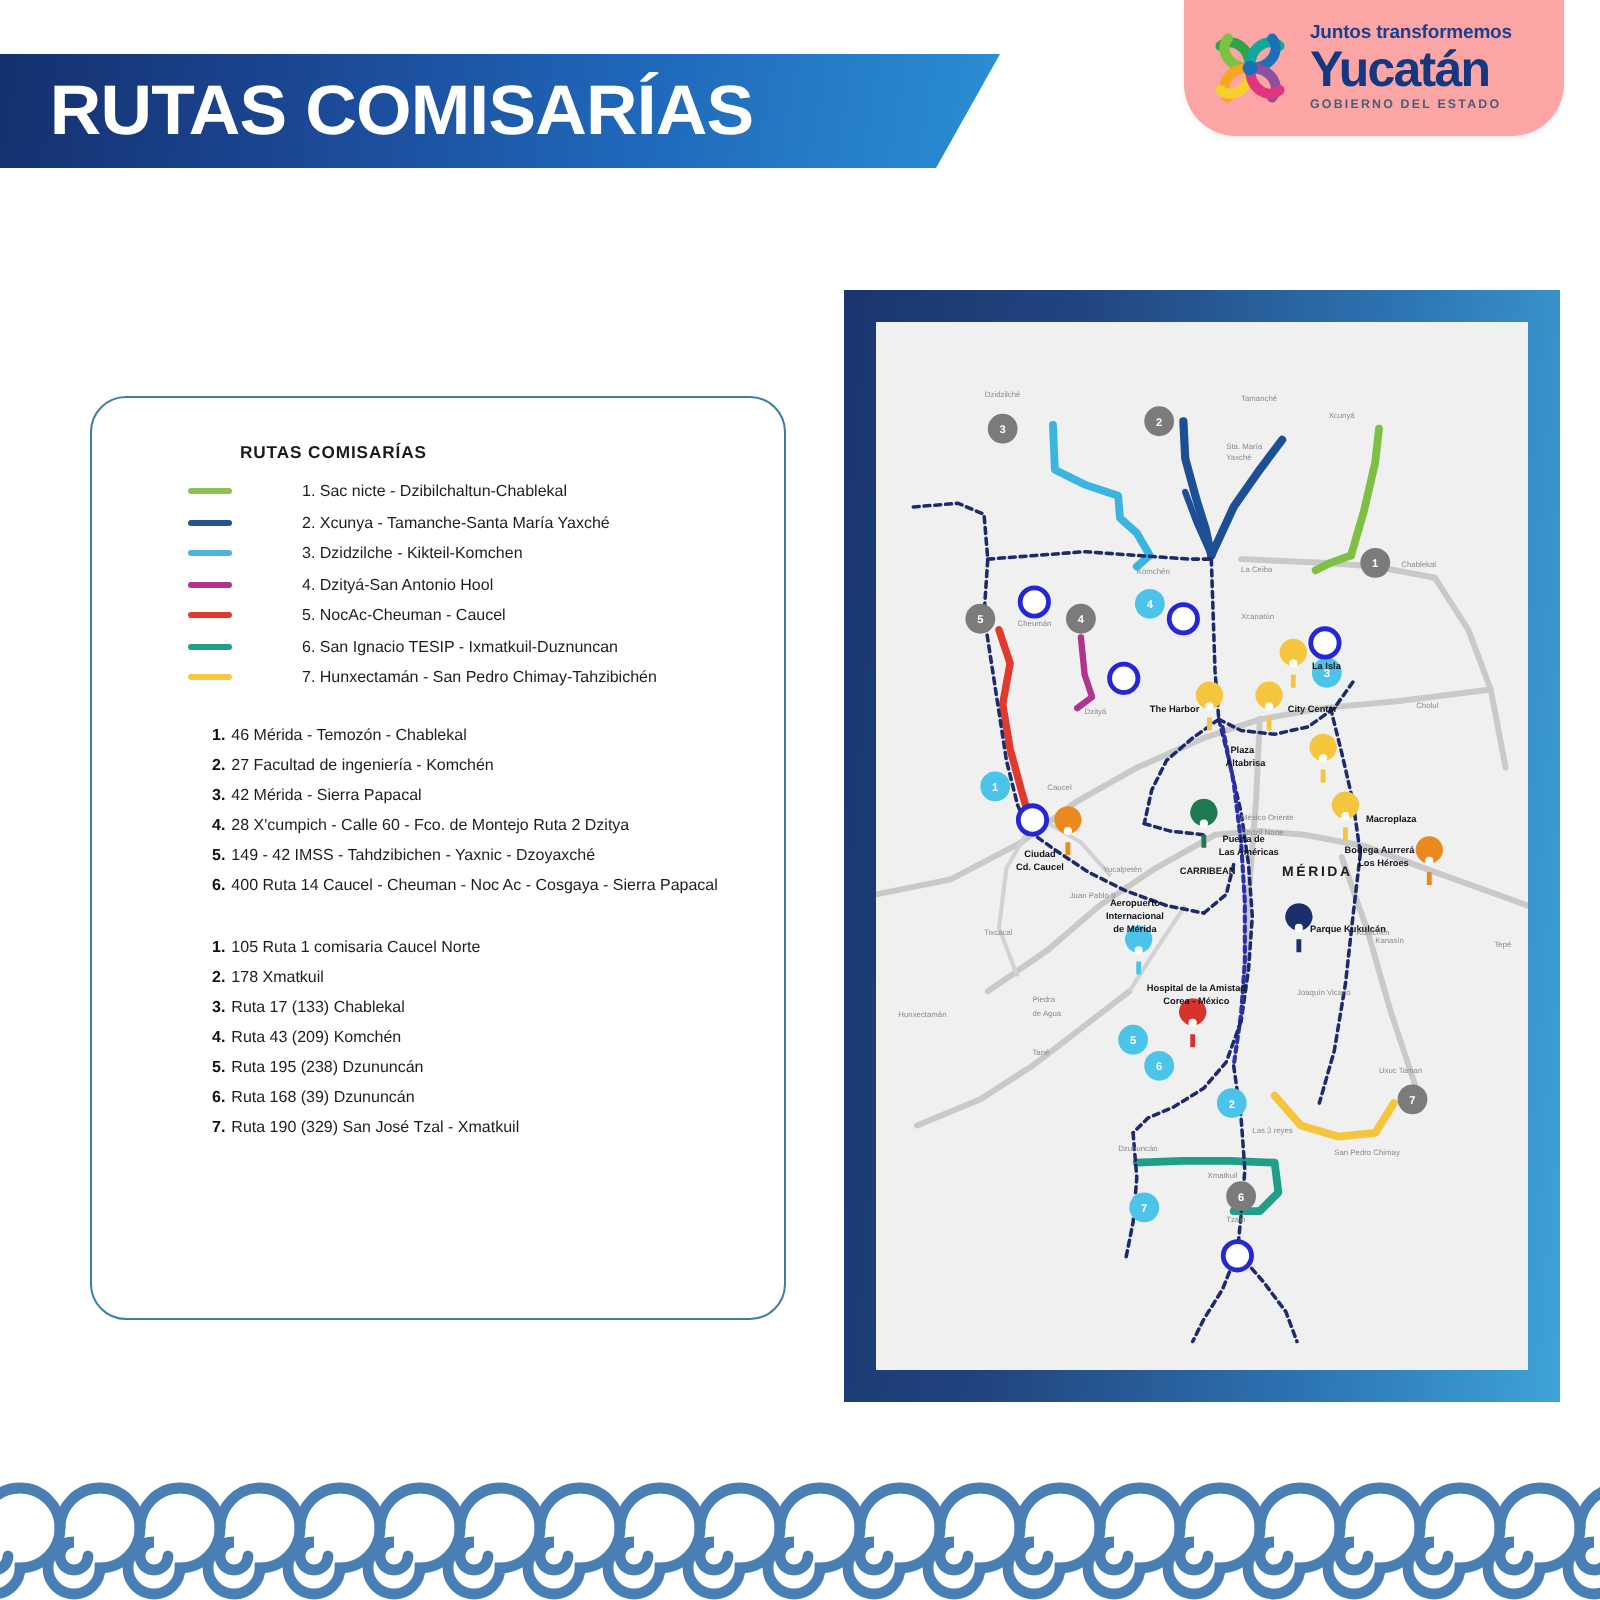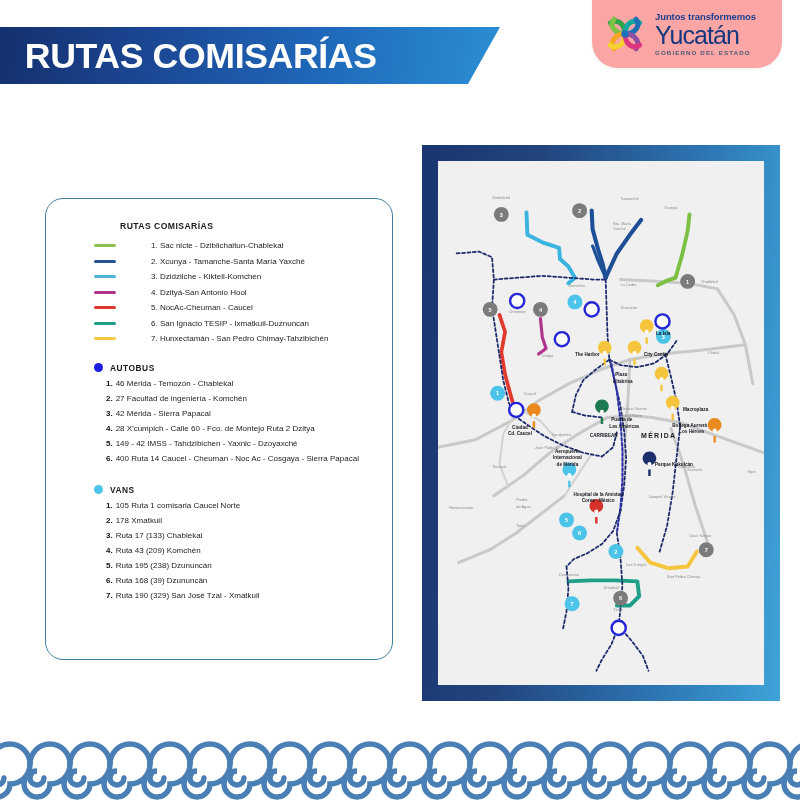--- a/index.html
+++ b/index.html
@@ -32,21 +32,21 @@
   .logo-plate{
     position:absolute;right:18px;top:0;width:190px;height:68px;
     background:#fca5a5;border-bottom-left-radius:26px;border-bottom-right-radius:26px;
     display:flex;align-items:center;justify-content:flex-start;
     box-shadow:0 1px 3px rgba(0,0,0,0.07);
     padding-left:10px;box-sizing:border-box;
   }
   .logo-mark{width:46px;height:46px;flex:0 0 46px;margin-right:7px;}
   .logo-text{display:flex;flex-direction:column;line-height:1;}
   .logo-l1{font-size:9.5px;color:#1b3f8f;font-weight:600;letter-spacing:-0.1px;}
-  .logo-l2{font-size:25px;color:#14387f;font-weight:normal;letter-spacing:-0.9px;margin-top:1px;}
+  .logo-l2{font-size:25px;color:#14387f;font-weight:bold;letter-spacing:-0.9px;margin-top:1px;}
   .logo-l3{font-size:6.2px;color:#4a5a78;letter-spacing:1.1px;margin-top:2px;font-weight:600;}
 
   
   .legend-card{
     position:absolute;left:45px;top:198px;width:348px;height:462px;
     background:#fff;border:1.6px solid #3f7ea0;border-radius:18px;
     box-sizing:border-box;
   }
   .legend-inner{padding:22px 16px 10px 48px;box-sizing:border-box;}
   .sect-title{
@@ -143,24 +143,20 @@
           <span class="swatch" style="background:#1f9e8a"></span>
           <span class="route-txt">6. San Ignacio TESIP - Ixmatkuil-Duznuncan</span>
         </li>
         <li class="route-row">
           <span class="swatch" style="background:#f5c842"></span>
           <span class="route-txt">7. Hunxectamán - San Pedro Chimay-Tahzibichén</span>
         </li>
       </ul>
 
       <div class="group">
-        <div class="group-head">
-          <span class="group-dot" style="background:#1d1ce0"></span>
-          <span class="group-name">AUTOBUS</span>
-        </div>
         <ul class="group-list">
           <li class="group-row">
             <span class="idx">1.</span>
             <span class="item-txt">46 Mérida - Temozón - Chablekal</span>
           </li>
           <li class="group-row">
             <span class="idx">2.</span>
             <span class="item-txt">27 Facultad de ingeniería - Komchén</span>
           </li>
           <li class="group-row">
@@ -176,24 +172,20 @@
             <span class="item-txt">149 - 42 IMSS - Tahdzibichen - Yaxnic - Dzoyaxché</span>
           </li>
           <li class="group-row">
             <span class="idx">6.</span>
             <span class="item-txt">400 Ruta 14 Caucel - Cheuman - Noc Ac - Cosgaya - Sierra Papacal</span>
           </li>
         </ul>
       </div>
 
       <div class="group">
-        <div class="group-head">
-          <span class="group-dot" style="background:#4cc3e8"></span>
-          <span class="group-name">VANS</span>
-        </div>
         <ul class="group-list">
           <li class="group-row">
             <span class="idx">1.</span>
             <span class="item-txt">105 Ruta 1 comisaria Caucel Norte</span>
           </li>
           <li class="group-row">
             <span class="idx">2.</span>
             <span class="item-txt">178 Xmatkuil</span>
           </li>
           <li class="group-row">

